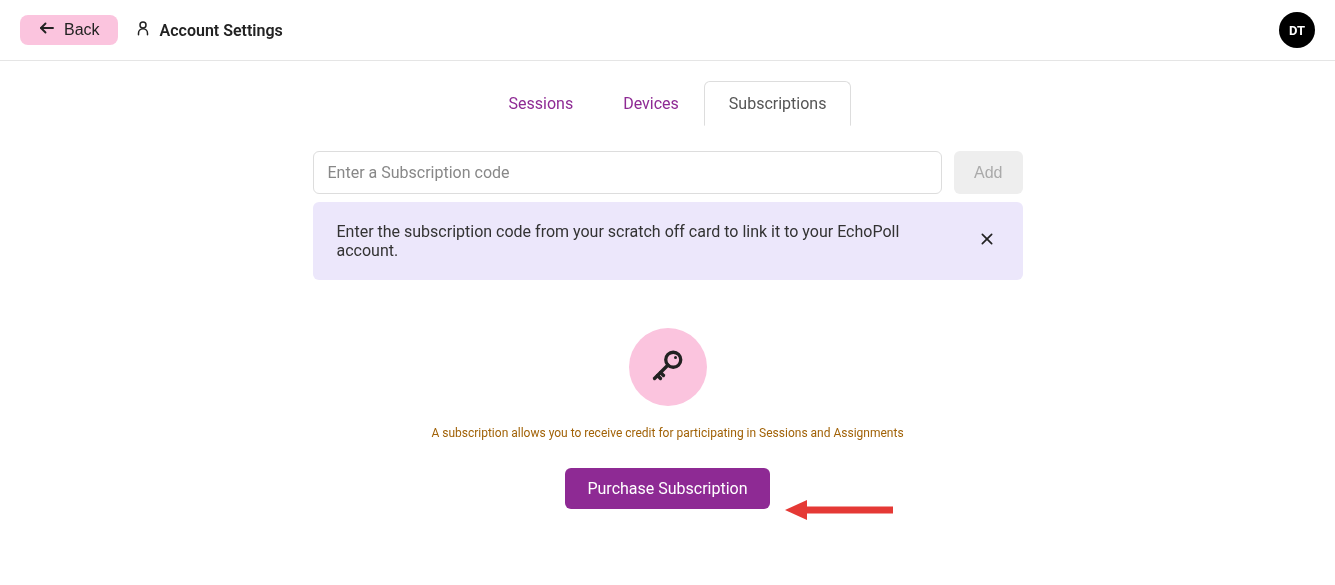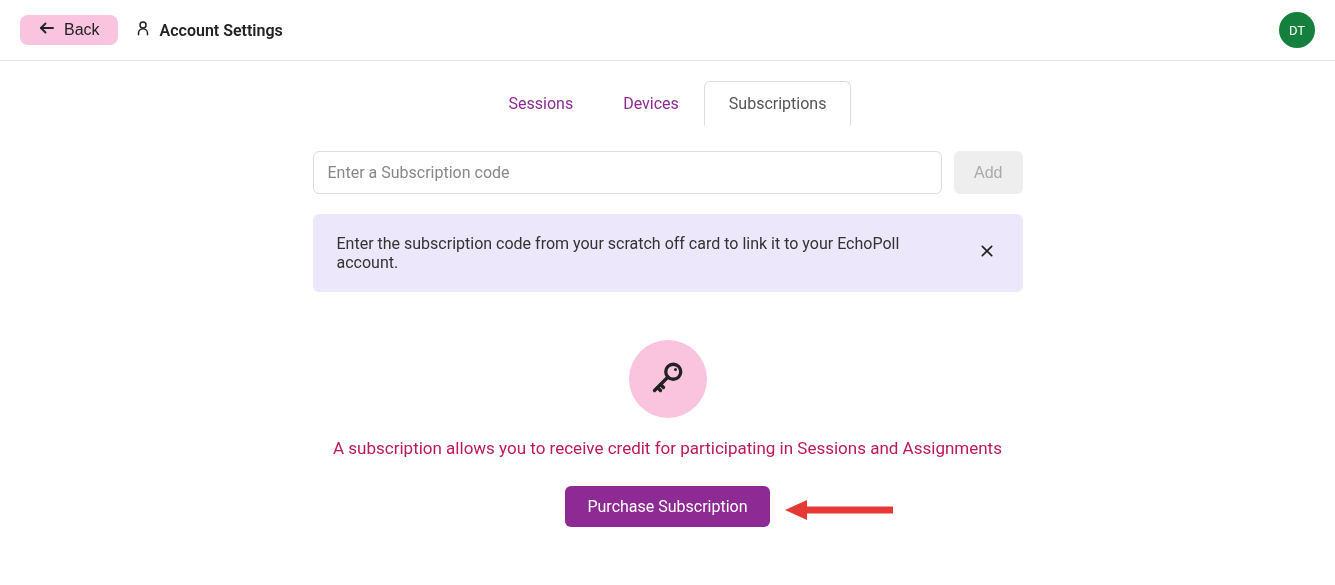--- a/index.html
+++ b/index.html
@@ -46,27 +46,27 @@
     }
     .page-title {
       font-size: 16px;
       font-weight: 600;
       color: #222;
     }
     .avatar {
       width: 36px;
       height: 36px;
       border-radius: 50%;
-      background: #15803d;
+      background: #000000;
       color: #fff;
       display: flex;
       align-items: center;
       justify-content: center;
       font-size: 13px;
-      font-weight: 400;
+      font-weight: 700;
     }
     .tabs {
       display: flex;
       justify-content: center;
       margin-top: 20px;
       border-bottom: 1px solid transparent;
     }
     .tab {
       padding: 12px 24px;
       font-size: 16px;
@@ -84,21 +84,21 @@
       background: #fff;
     }
     .content {
       max-width: 750px;
       margin: 24px auto 0;
       padding: 0 20px;
     }
     .input-row {
       display: flex;
       gap: 12px;
-      margin-bottom: 20px;
+      margin-bottom: 8px;
     }
     .sub-input {
       flex: 1;
       padding: 11px 14px;
       font-size: 16px;
       border: 1px solid #ddd;
       border-radius: 6px;
       font-family: inherit;
     }
     .sub-input::placeholder {
@@ -151,22 +151,22 @@
       justify-content: center;
       margin: 0 auto 20px;
     }
     .empty-title {
       font-size: 24px;
       font-weight: 700;
       color: #222;
       margin-bottom: 12px;
     }
     .empty-desc {
-      font-size: 17px;
-      color: #be185d;
+      font-size: 12px;
+      color: #a16207;
       margin-bottom: 28px;
     }
     .purchase-btn {
       background: #8e2a94;
       color: #fff;
       border: none;
       padding: 11px 22px;
       font-size: 16px;
       border-radius: 6px;
       cursor: pointer;

